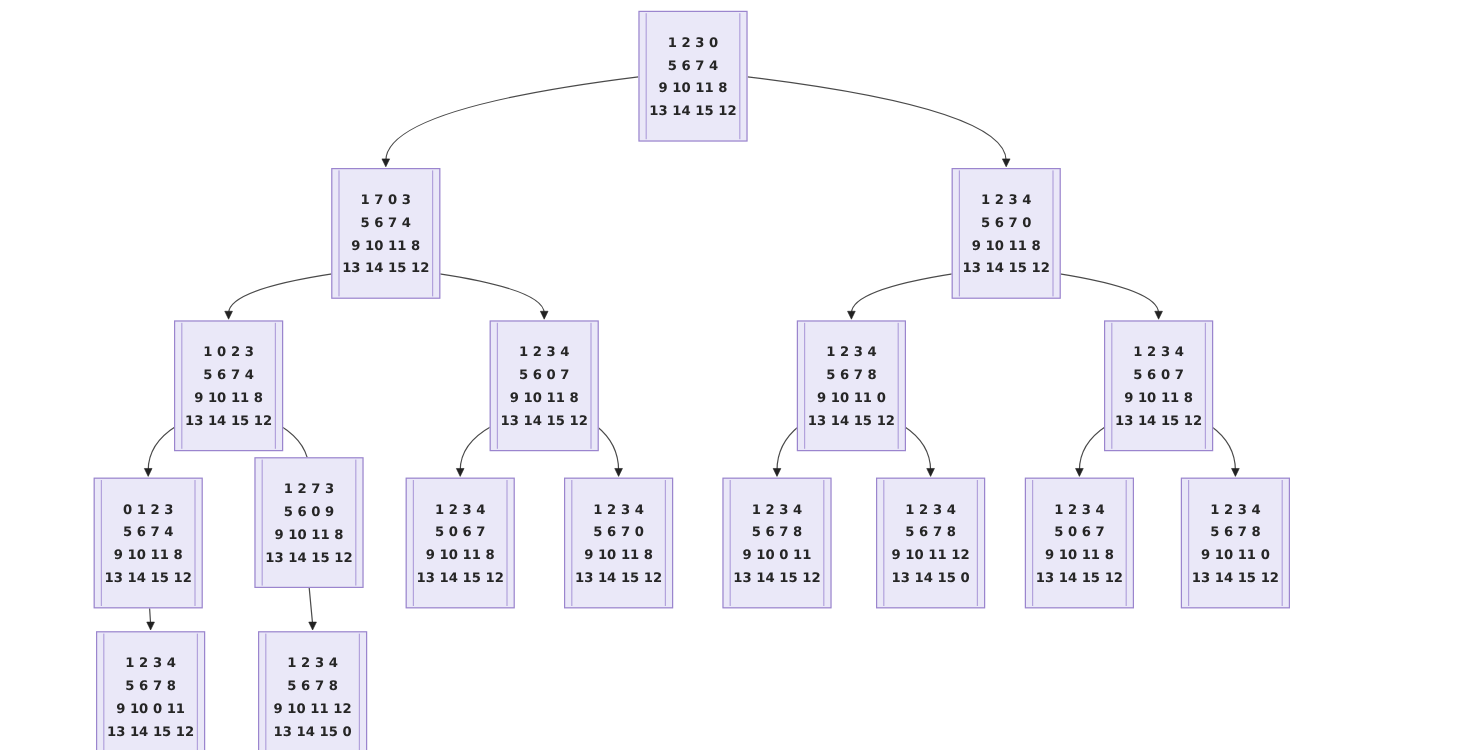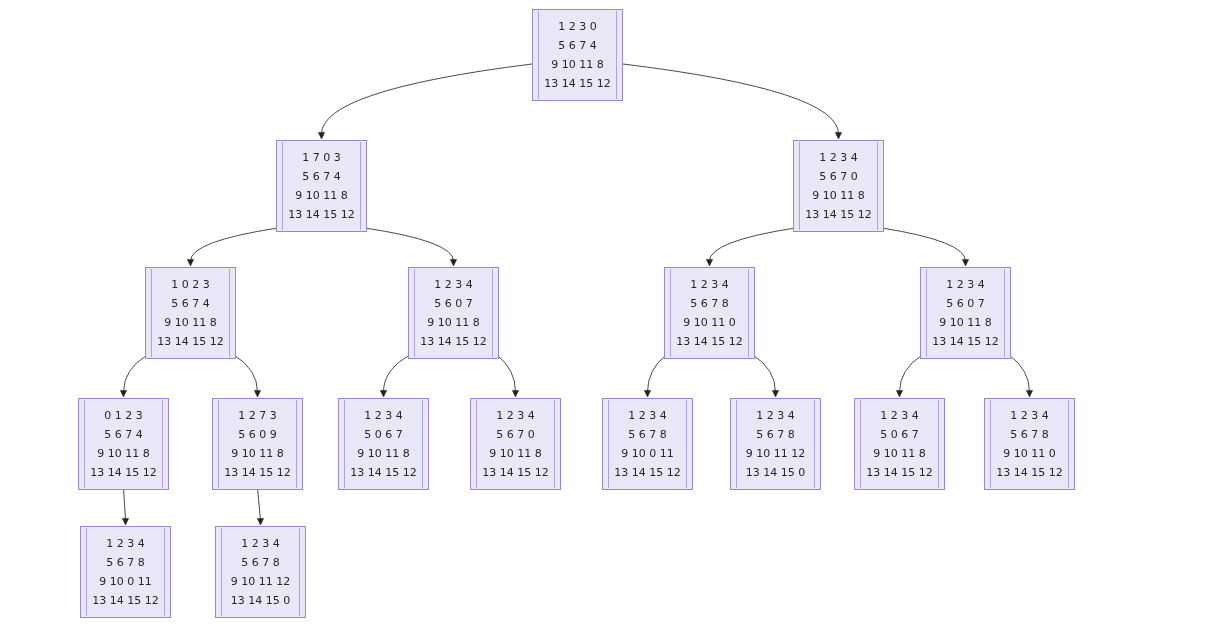--- a/index.html
+++ b/index.html
@@ -19,28 +19,29 @@
   }
   #edges-svg {
     position: absolute;
     left: 0;
     top: 0;
     pointer-events: none;
   }
   .node {
     position: absolute;
     width: 91px;
-    height: 92px;
+    height: 109px;
     box-sizing: border-box;
     background: var(--node-fill, #eae8f8);
     border: 1.5px solid var(--node-border, #9b85ce);
     display: flex;
     flex-direction: column;
     justify-content: center;
     align-items: center;
+    font-weight: bold;
   }
   .node::before, .node::after {
     content: "";
     position: absolute;
     top: 1px;
     bottom: 1px;
     width: 1px;
     background: var(--node-inner, #b2a2dc);
   }
   .node::before { left: 5px; }
@@ -143,21 +144,21 @@
         <div class="row">5 6 0 7</div>
         <div class="row">9 10 11 8</div>
         <div class="row">13 14 15 12</div>
       </div>
       <div class="node" style="left: 78px; top: 398px;">
         <div class="row">0 1 2 3</div>
         <div class="row">5 6 7 4</div>
         <div class="row">9 10 11 8</div>
         <div class="row">13 14 15 12</div>
       </div>
-      <div class="node" style="left: 212px; top: 398px;">
+      <div class="node" style="left: 212px; top: 381px;">
         <div class="row">1 2 7 3</div>
         <div class="row">5 6 0 9</div>
         <div class="row">9 10 11 8</div>
         <div class="row">13 14 15 12</div>
       </div>
       <div class="node" style="left: 338px; top: 398px;">
         <div class="row">1 2 3 4</div>
         <div class="row">5 0 6 7</div>
         <div class="row">9 10 11 8</div>
         <div class="row">13 14 15 12</div>

